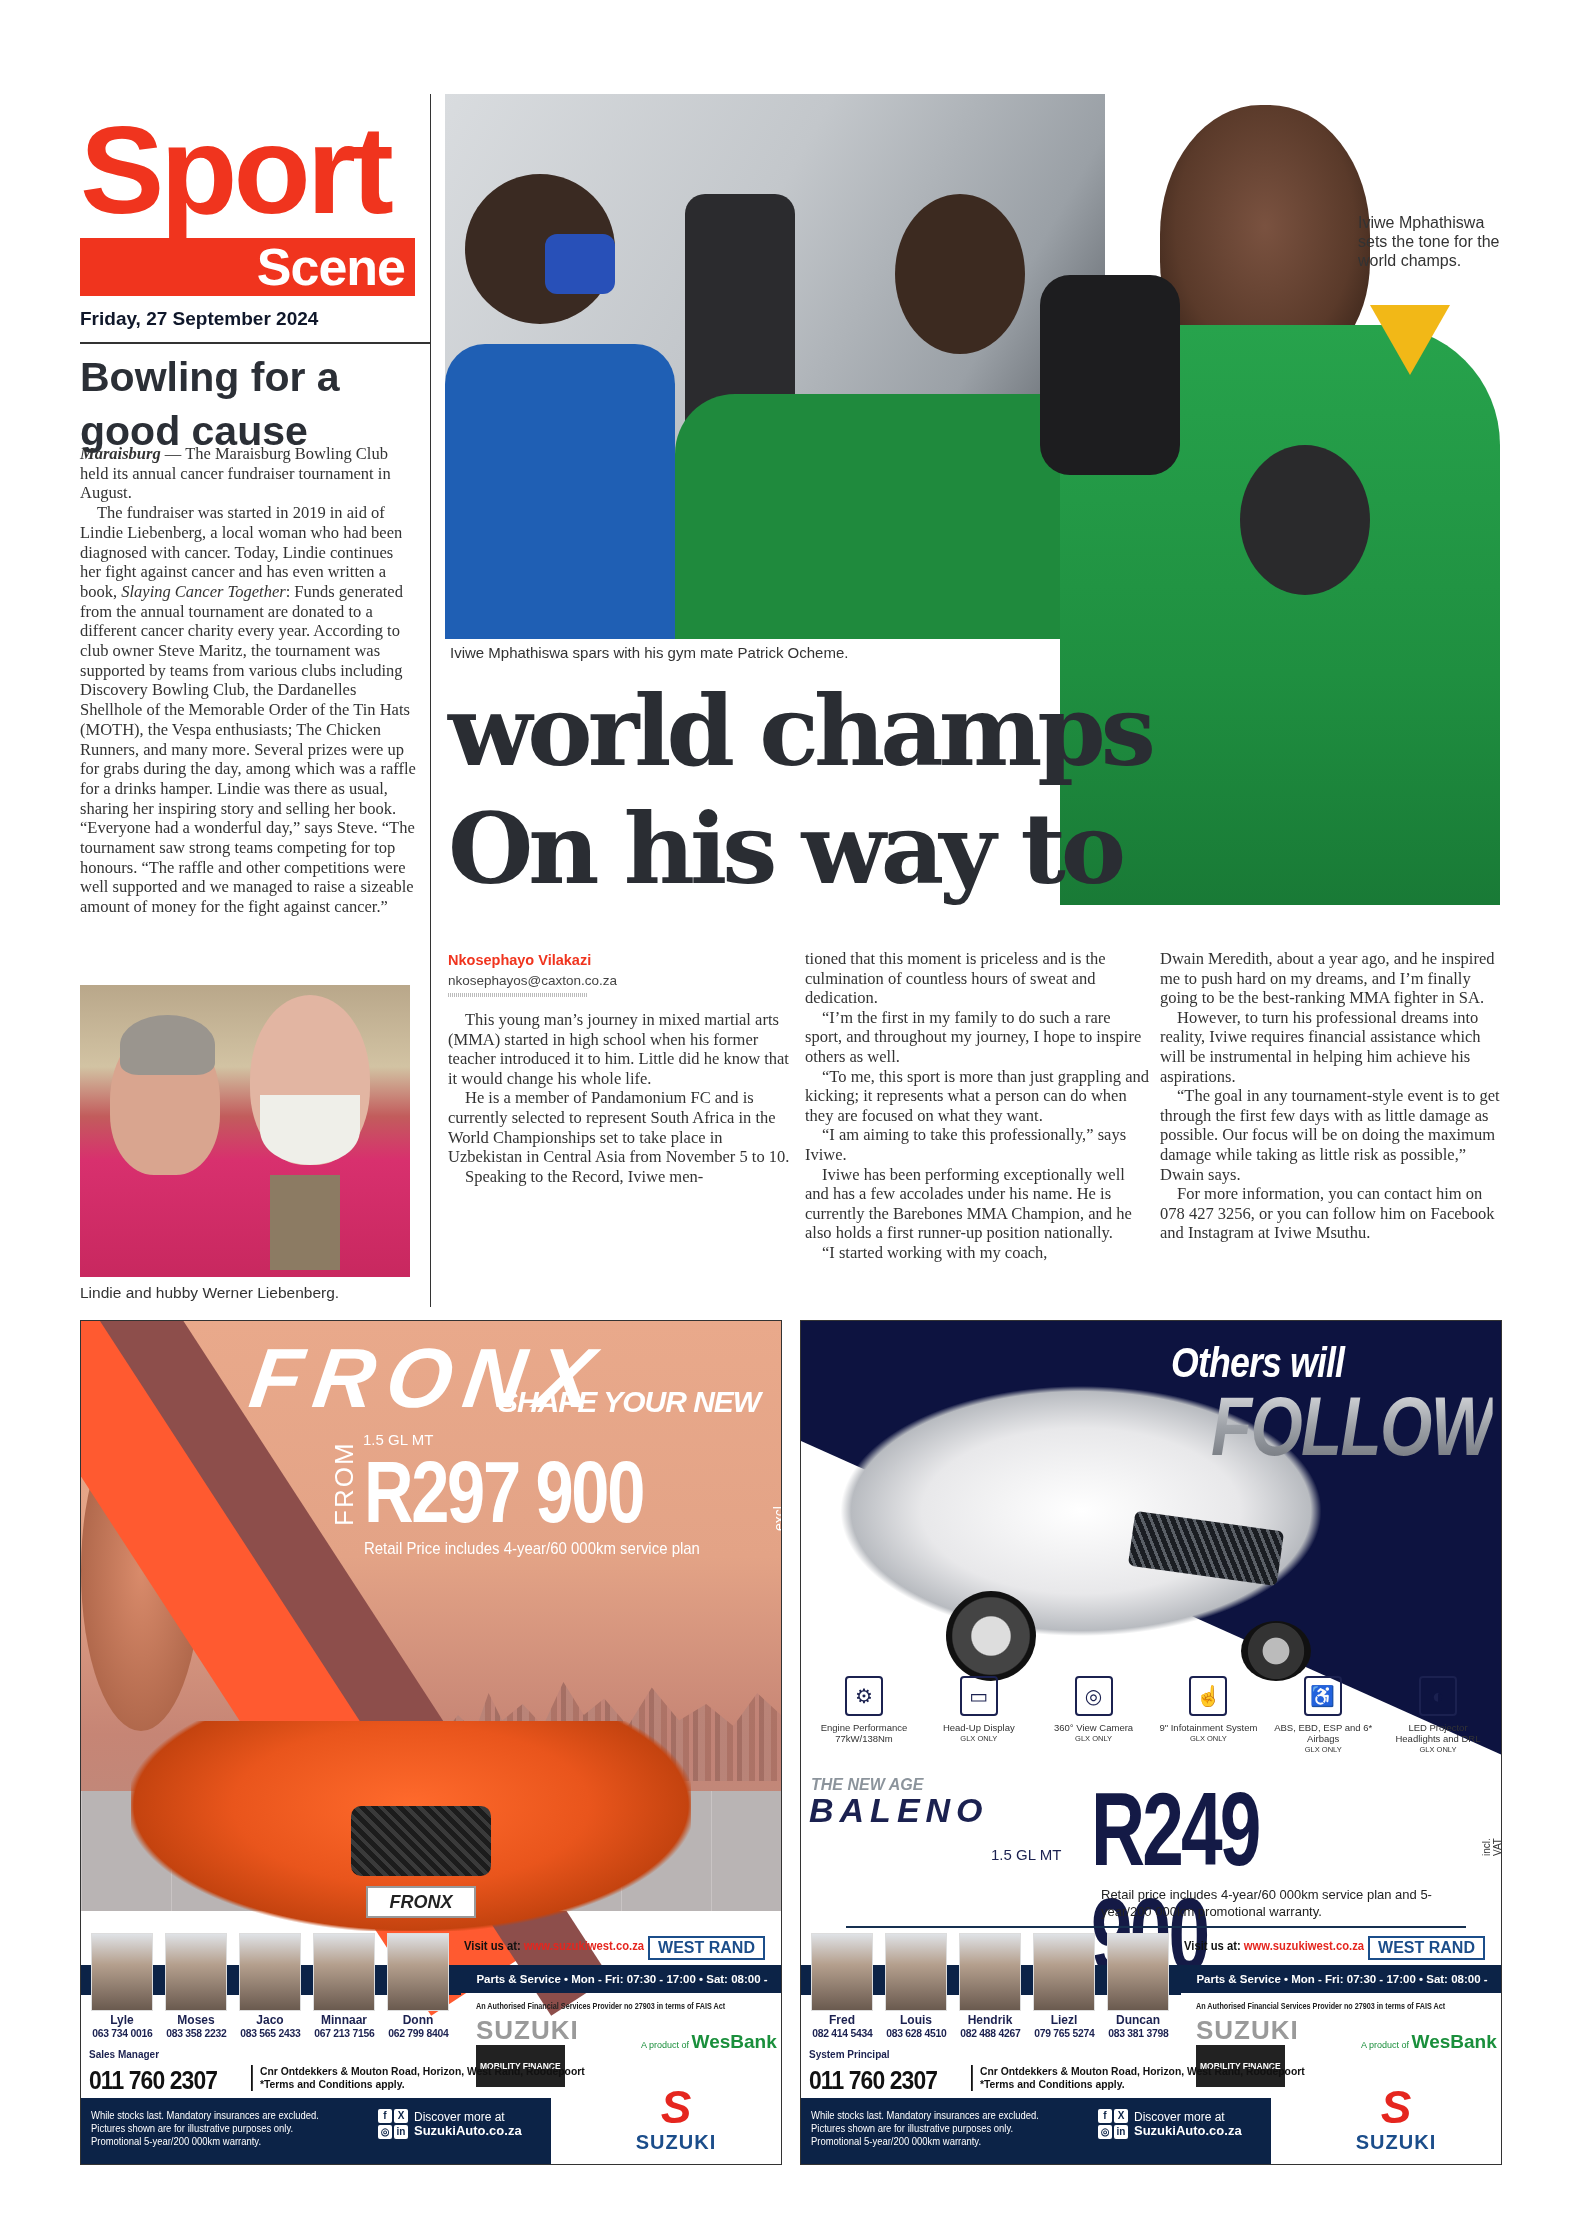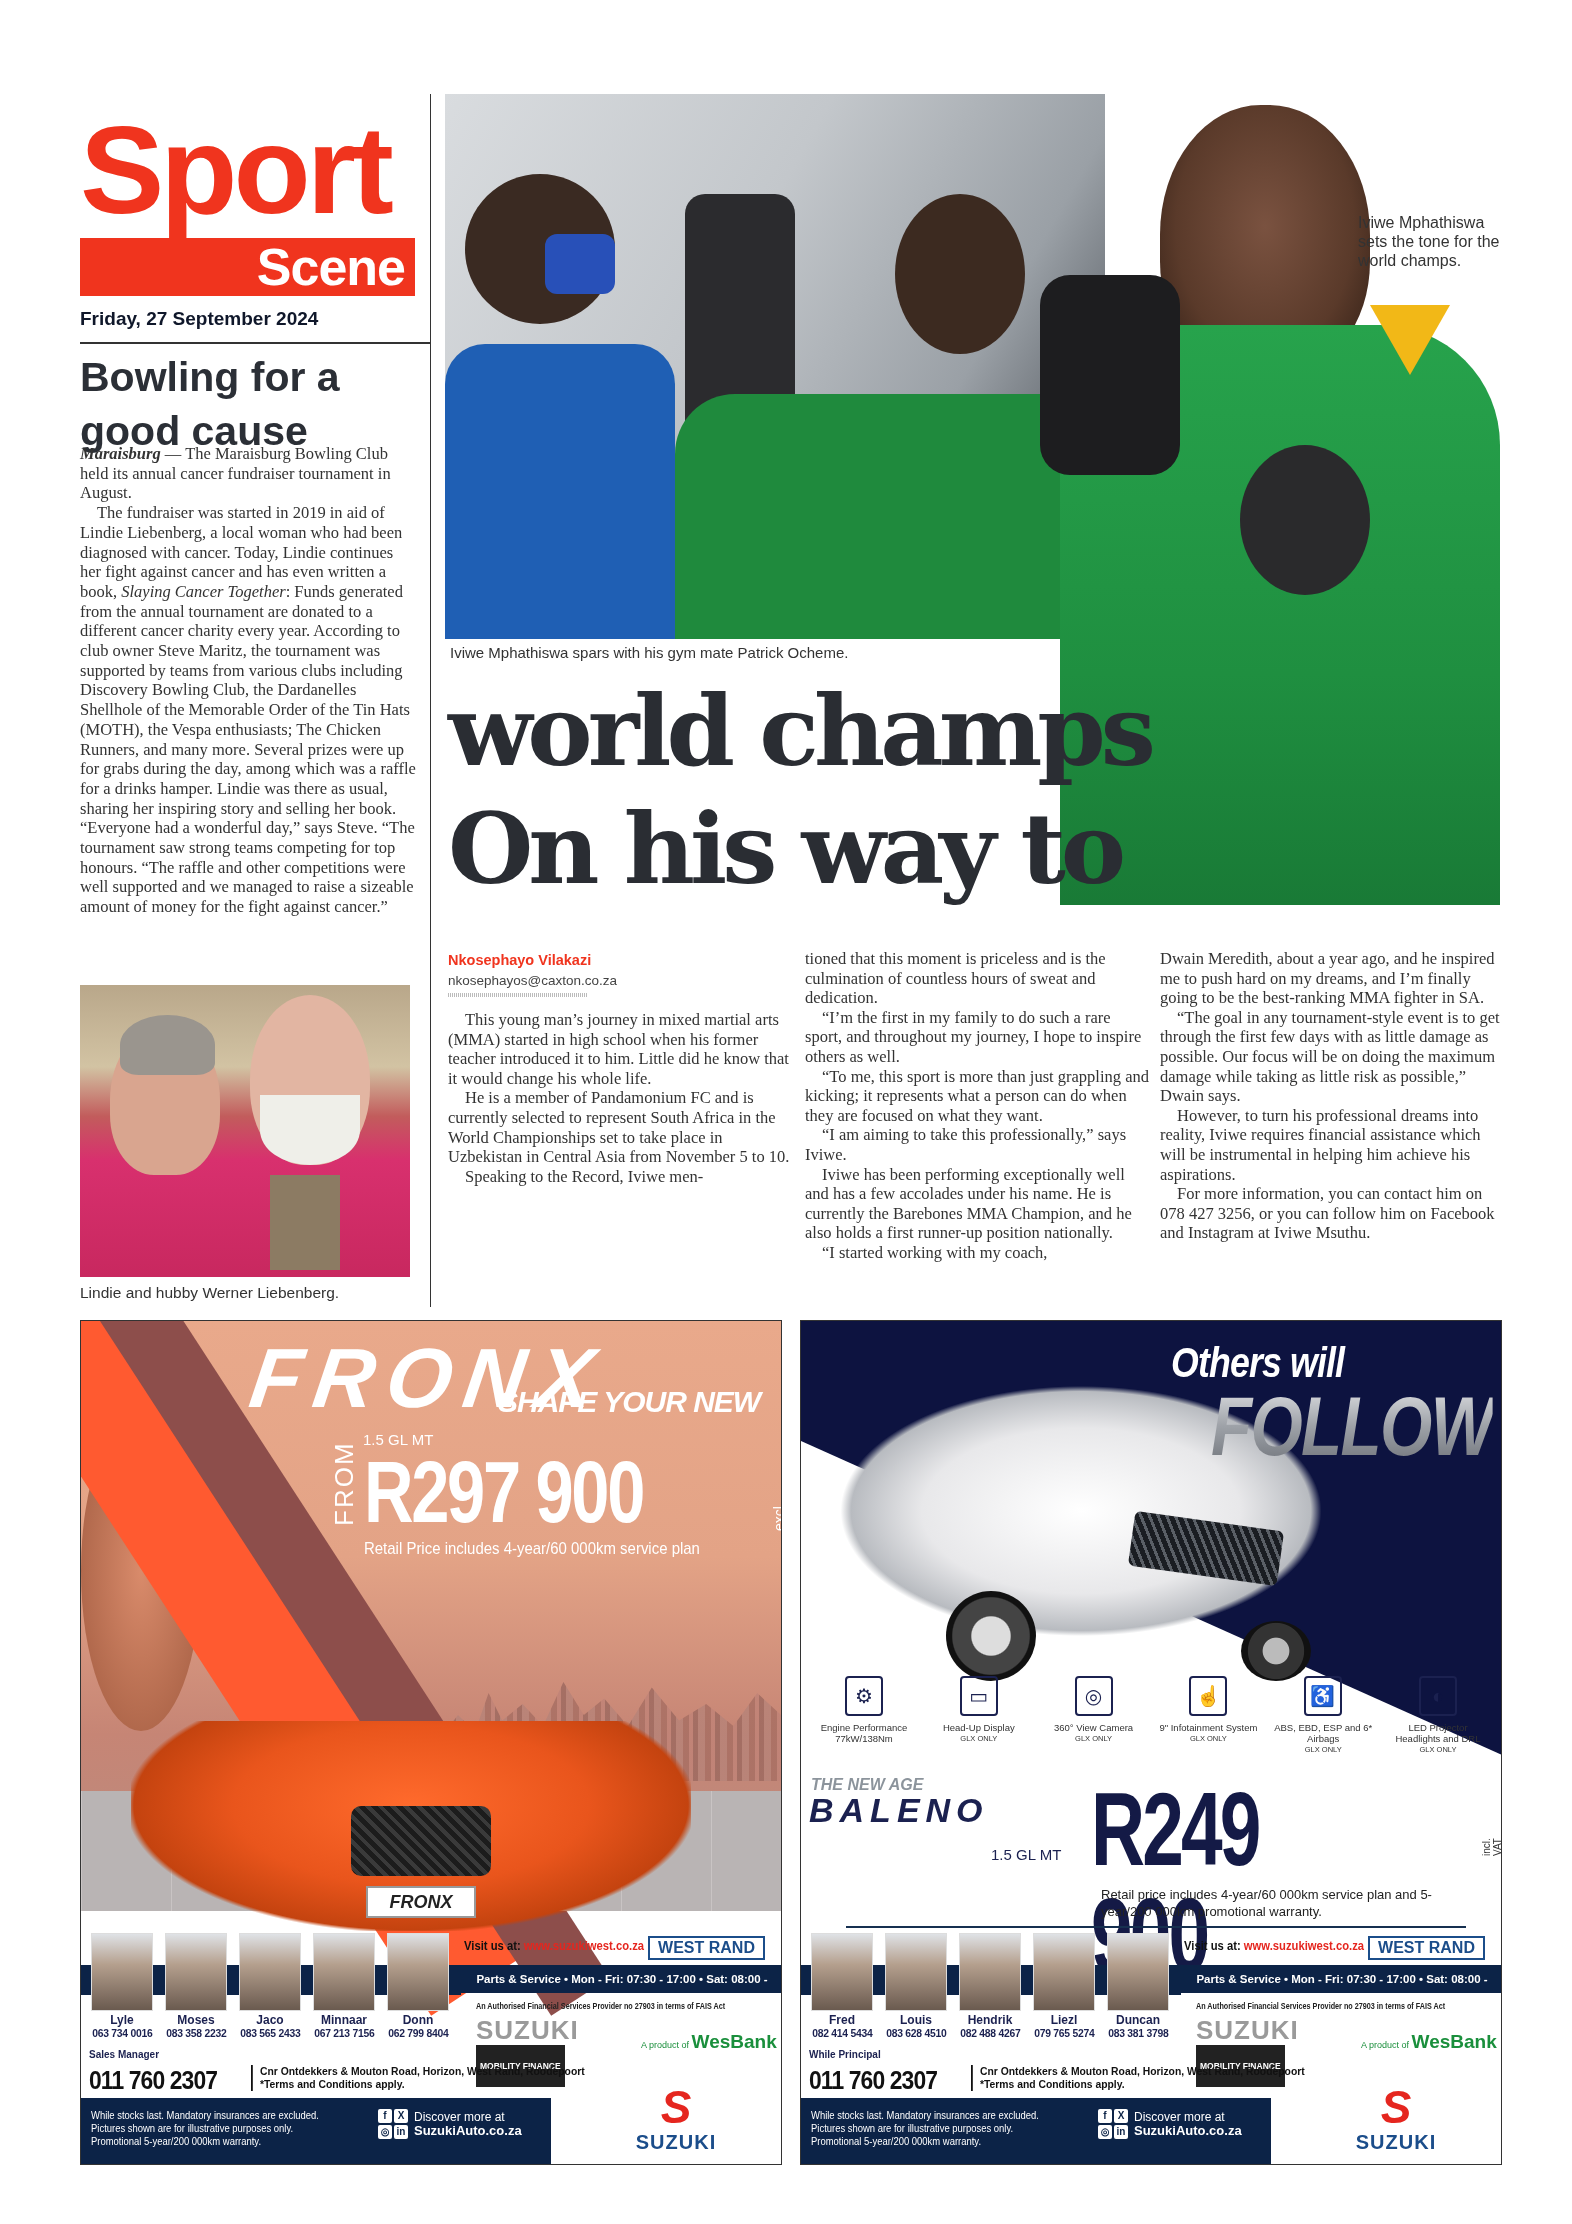--- a/index.html
+++ b/index.html
@@ -172,22 +172,22 @@
 <div class="abs col" id="col2">
   <p class="noind">tioned that this moment is priceless and is the culmination of countless hours of sweat and dedication.</p>
   <p>“I’m the first in my family to do such a rare sport, and throughout my journey, I hope to inspire others as well.</p>
   <p>“To me, this sport is more than just grappling and kicking; it represents what a person can do when they are focused on what they want.</p>
   <p>“I am aiming to take this professionally,” says Iviwe.</p>
   <p>Iviwe has been performing exceptionally well and has a few accolades under his name. He is currently the Barebones MMA Champion, and he also holds a first runner-up position nationally.</p>
   <p>“I started working with my coach,</p>
 </div>
 <div class="abs col" id="col3">
   <p class="noind">Dwain Meredith, about a year ago, and he inspired me to push hard on my dreams, and I’m finally going to be the best-ranking MMA fighter in SA.</p>
+  <p>However, to turn his professional dreams into reality, Iviwe requires financial assistance which will be instrumental in helping him achieve his aspirations.</p>
   <p>“The goal in any tournament-style event is to get through the first few days with as little damage as possible. Our focus will be on doing the maximum damage while taking as little risk as possible,” Dwain says.</p>
-  <p>However, to turn his professional dreams into reality, Iviwe requires financial assistance which will be instrumental in helping him achieve his aspirations.</p>
   <p>For more information, you can contact him on 078 427 3256, or you can follow him on Facebook and Instagram at Iviwe Msuthu.</p>
 </div>
 
 <div class="abs ad" id="fronx-ad">
   <div class="abs fronx-hero">
     <div class="abs" style="left:0;top:90px;width:120px;height:320px;border-radius:50%;background:radial-gradient(ellipse,#d98b6b,#a05a3f)"></div>
     <div class="abs stripe1"></div>
     <div class="abs stripe2"></div>
     <div class="abs city"></div>
     <div class="abs pavement"></div>
@@ -315,21 +315,21 @@
           <div class="photo"></div>
           <div class="pname">Liezl</div>
           <div class="pphone">079 765 5274</div>
         </div>
       <div class="person">
           <div class="photo"></div>
           <div class="pname">Duncan</div>
           <div class="pphone">083 381 3798</div>
         </div>
     </div>
-    <div class="abs prole">While Principal</div>
+    <div class="abs prole">System Principal</div>
     <div class="abs visit"><span>Visit us at:</span> <a>www.suzukiwest.co.za</a></div>
     <div class="abs westrand">WEST RAND</div>
     <div class="abs hours">Parts &amp; Service • Mon - Fri: 07:30 - 17:00 • Sat: 08:00 - 13:00</div>
     <div class="abs fais">An Authorised Financial Services Provider no 27903 in terms of FAIS Act</div>
     <div class="abs smf">SUZUKI</div>
     <div class="abs smf-sub">MOBILITY FINANCE</div>
     <div class="abs wesbank"><span>A product of</span> <b>WesBank</b></div>
     <div class="abs bigphone">011 760 2307</div>
     <div class="abs addr">
         <div>Cnr Ontdekkers &amp; Mouton Road, Horizon, West Rand, Roodepoort</div>

